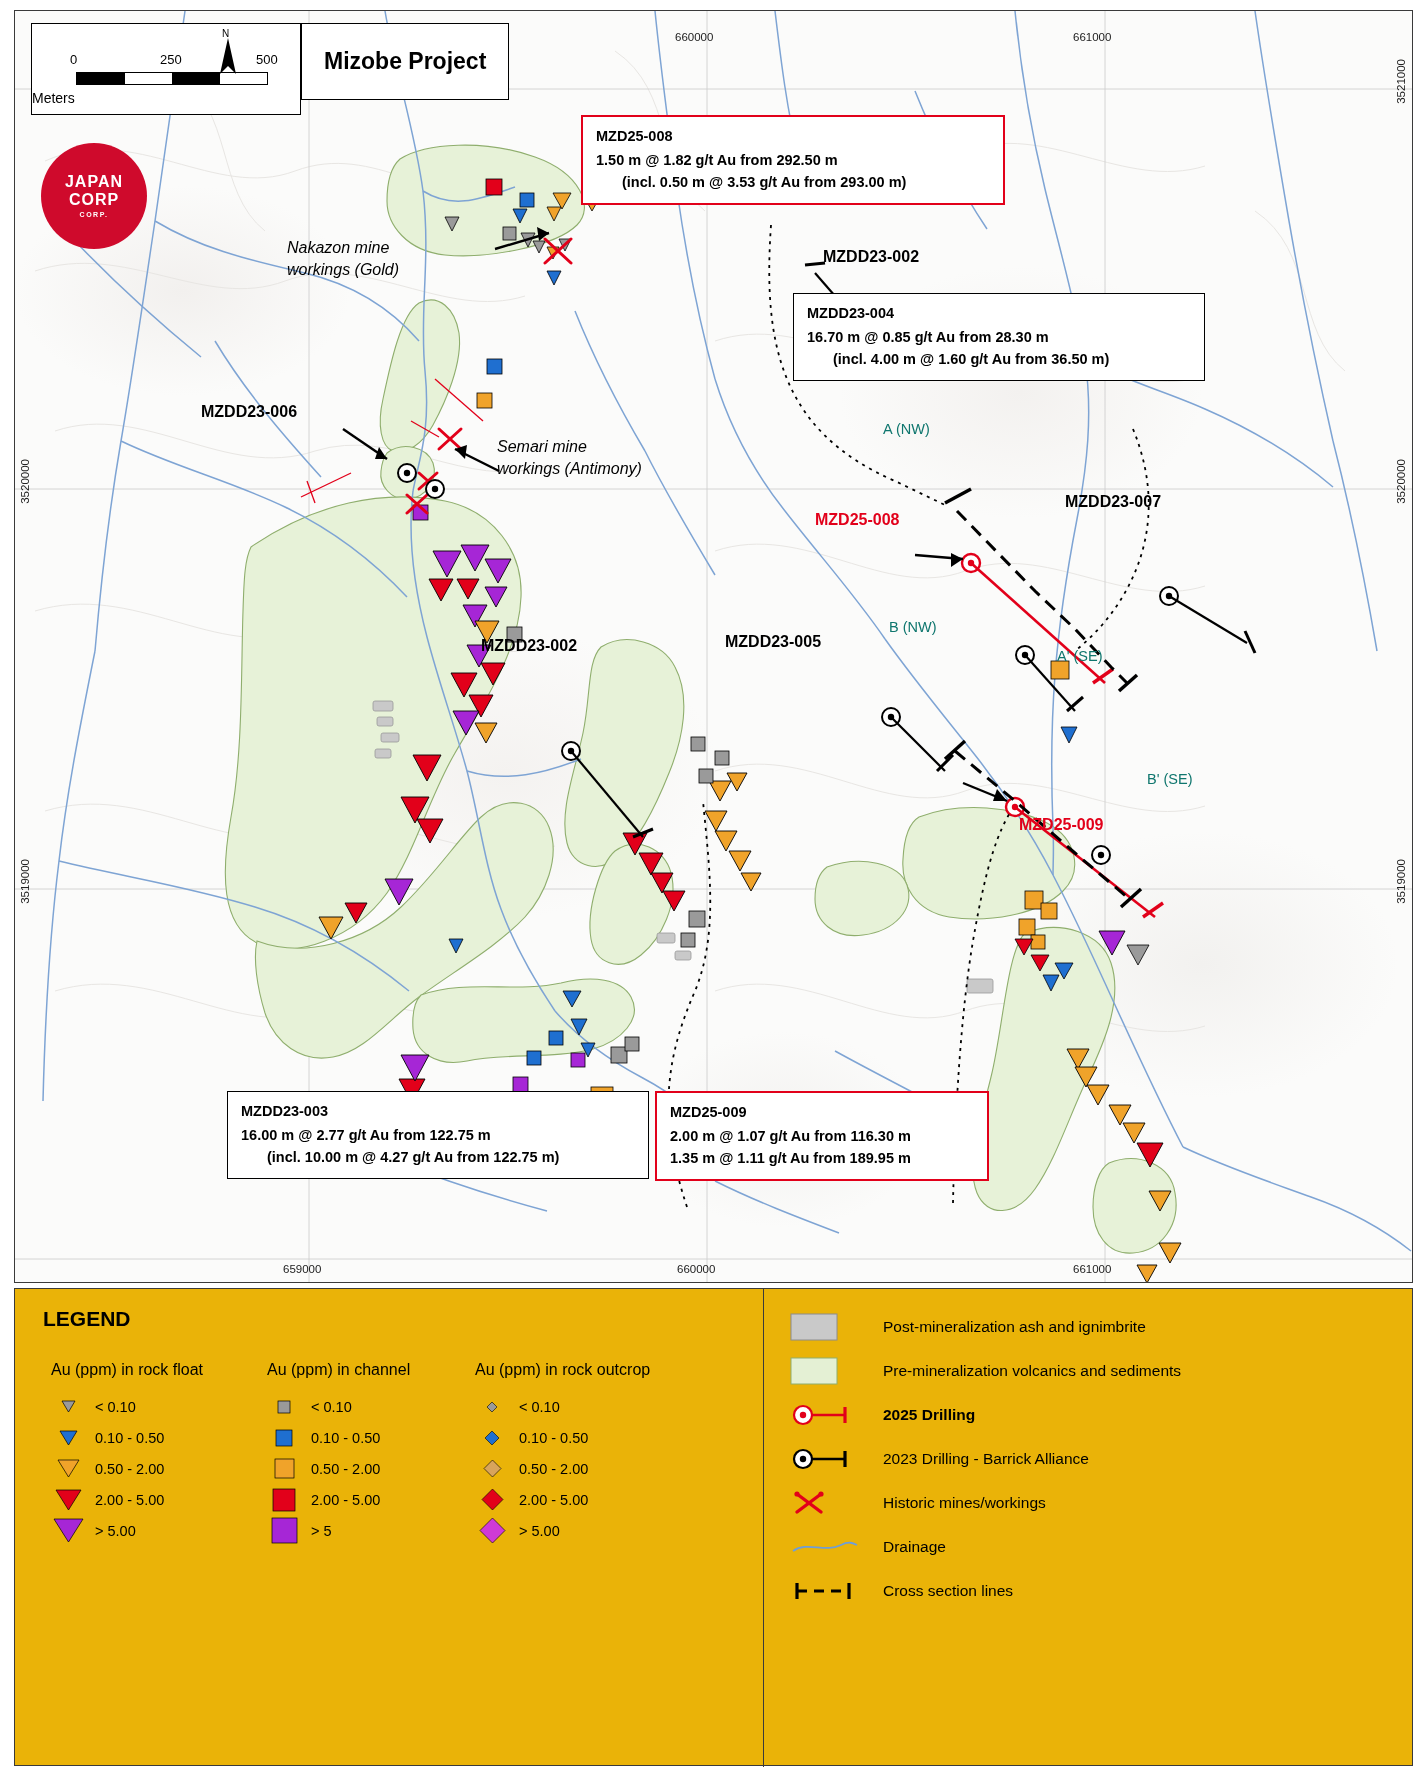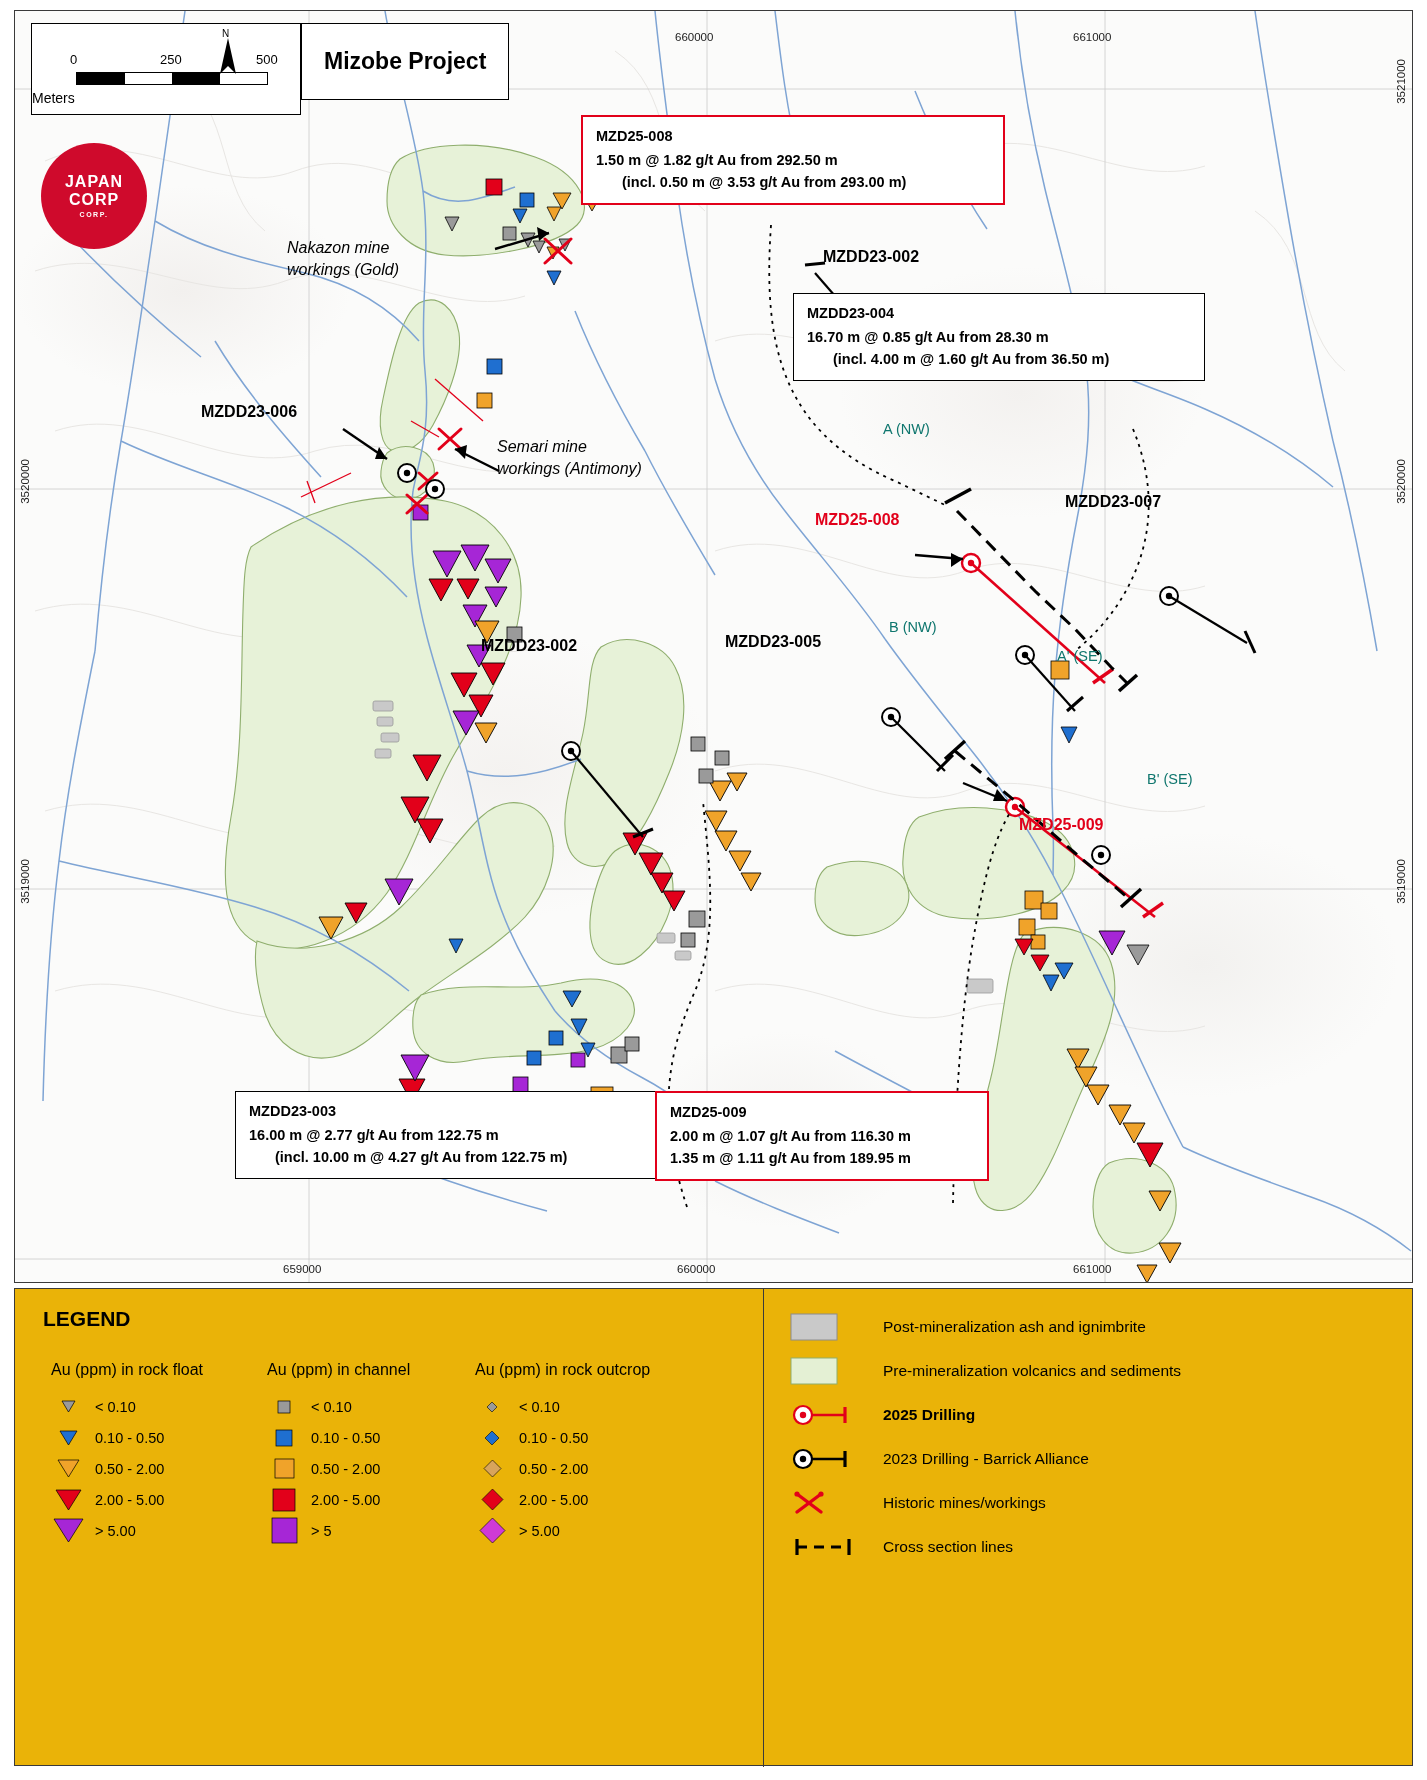--- a/index.html
+++ b/index.html
@@ -473,21 +473,21 @@
     <div class="row">1.50 m @ 1.82 g/t Au from 292.50 m</div>
     <div class="row indent">(incl. 0.50 m @ 3.53 g/t Au from 293.00 m)</div>
   </div>
 
   <div class="callout" style="left:778px;top:282px;width:412px">
     <div class="hdr">MZDD23-004</div>
     <div class="row">16.70 m @ 0.85 g/t Au from 28.30 m</div>
     <div class="row indent">(incl. 4.00 m @ 1.60 g/t Au from 36.50 m)</div>
   </div>
 
-  <div class="callout" style="left:220px;top:1080px;width:422px">
+  <div class="callout" style="left:212px;top:1080px;width:422px">
     <div class="hdr">MZDD23-003</div>
     <div class="row">16.00 m @ 2.77 g/t Au from 122.75 m</div>
     <div class="row indent">(incl. 10.00 m @ 4.27 g/t Au from 122.75 m)</div>
   </div>
 
   <div class="callout red" style="left:640px;top:1080px;width:334px">
     <div class="hdr">MZD25-009</div>
     <div class="row">2.00 m @ 1.07 g/t Au from 116.30 m</div>
     <div class="row">1.35 m @ 1.11 g/t Au from 189.95 m</div>
   </div>
@@ -699,20 +699,28 @@
             <line x1="30" y1="4" x2="6" y2="22"></line>
           </g>
           <circle cx="6" cy="4" r="2.6" fill="#e2001a"></circle>
           <circle cx="30" cy="4" r="2.6" fill="#e2001a"></circle>
         </svg>
       </span>
       <span class="tx">Historic mines/workings</span>
     </div>
     <div class="r">
       <span class="sw">
+        <svg width="70" height="16">
+            <path d="M2 12 C16 2 34 14 50 6 C58 2 62 4 66 6" stroke="#6f9ed8" stroke-width="1.8" fill="none"></path>
+          </svg>
+      </span>
+      <span class="tx">Drainage</span>
+    </div>
+    <div class="r">
+      <span class="sw">
         <svg width="70" height="22">
           <line x1="6" y1="3" x2="6" y2="19" stroke="#000" stroke-width="3.2"></line>
           <line x1="6" y1="11" x2="58" y2="11" stroke="#000" stroke-width="3" stroke-dasharray="10 7"></line>
           <line x1="58" y1="3" x2="58" y2="19" stroke="#000" stroke-width="3.2"></line>
         </svg>
       </span>
       <span class="tx">Cross section lines</span>
     </div>
   </div>
 </div>

